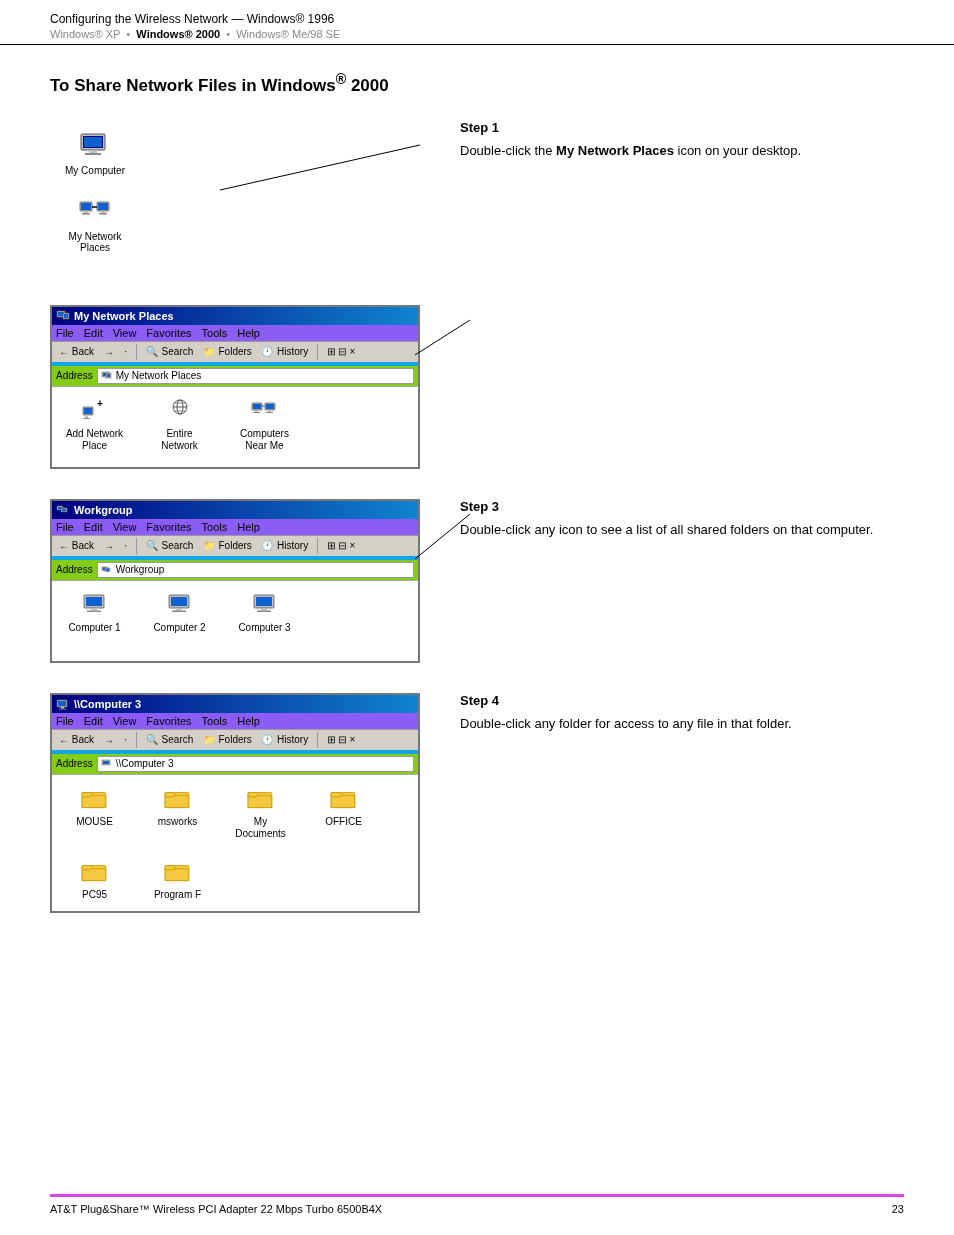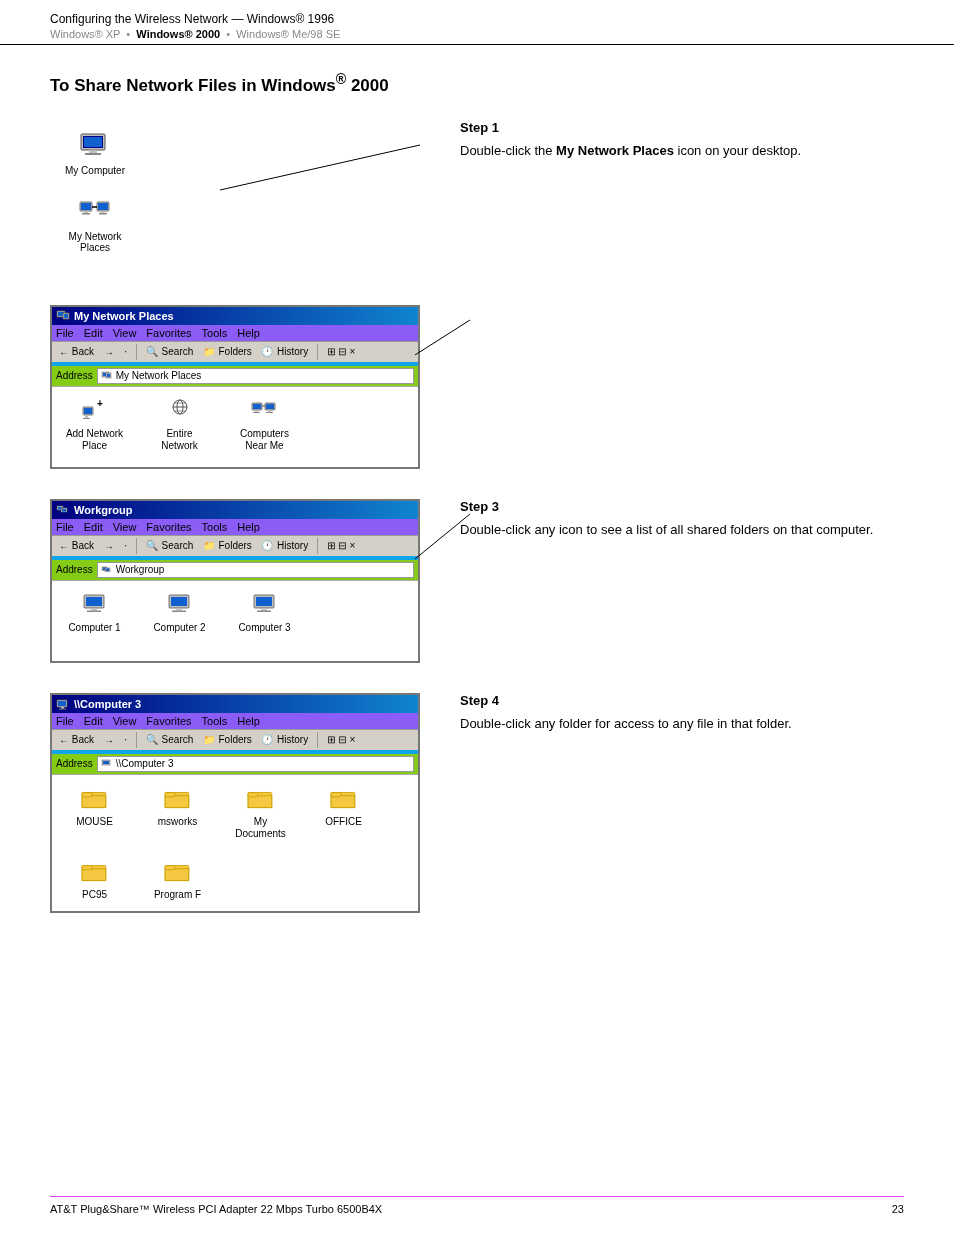--- a/index.html
+++ b/index.html
@@ -210,21 +210,21 @@
     
     .page-footer {
       position: absolute;
       bottom: 20px;
       left: 50px;
       right: 50px;
       display: flex;
       justify-content: space-between;
       font-size: 11px;
       color: #000;
-      border-top: 1px solid #d946ef;
+      border-top: 3px solid #d946ef;
       padding-top: 6px;
     }
 
   </style>
 </head>
 <body>
 
 <div class="page-header">
   <div class="page-header-title">Configuring the Wireless Network — Windows® 1996</div>
   <div class="page-header-nav">

